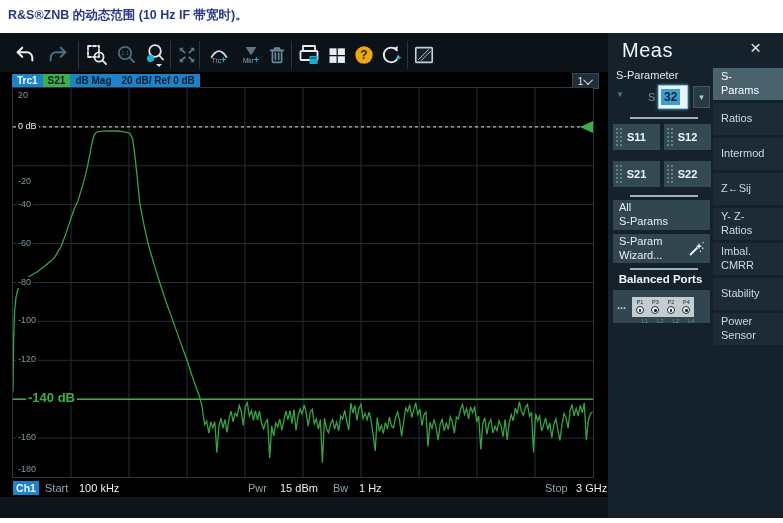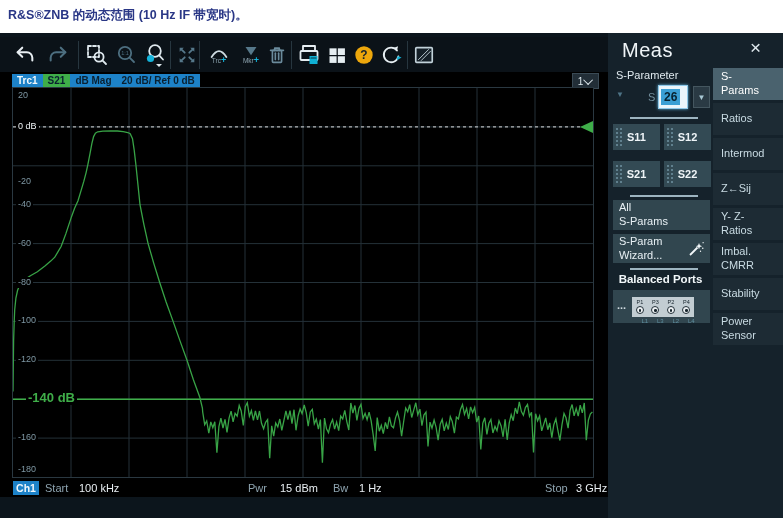--- a/index.html
+++ b/index.html
@@ -255,21 +255,21 @@
     </div>
 
     <div class="abs" id="panel">
       <div class="abs" id="meas-title">Meas</div>
       <div class="abs" id="meas-close">×</div>
 
       <div class="abs" id="sp-label">S-Parameter</div>
       <div class="abs ddtri" id="sel-ltri">▼</div>
       <span class="abs" id="sel-prefix">S</span>
       <div class="abs" id="sel-box">
-        <span class="hl">26</span>
+        <span class="hl">32</span>
       </div>
       <div class="abs" id="sel-dd">▼</div>
       <div class="abs hsep" style="left:22px;top:84px;width:68px"></div>
 
       <div class="abs" id="sparam-grid" style="left:5px;top:91px;display:grid;grid-template-columns:47px 47px;grid-gap:11px 4px">
           <div class="sp-btn" style="height: 26px;">
             <span class="dots"></span>
             <span>S11</span>
           </div>
           <div class="sp-btn" style="height: 26px;">

